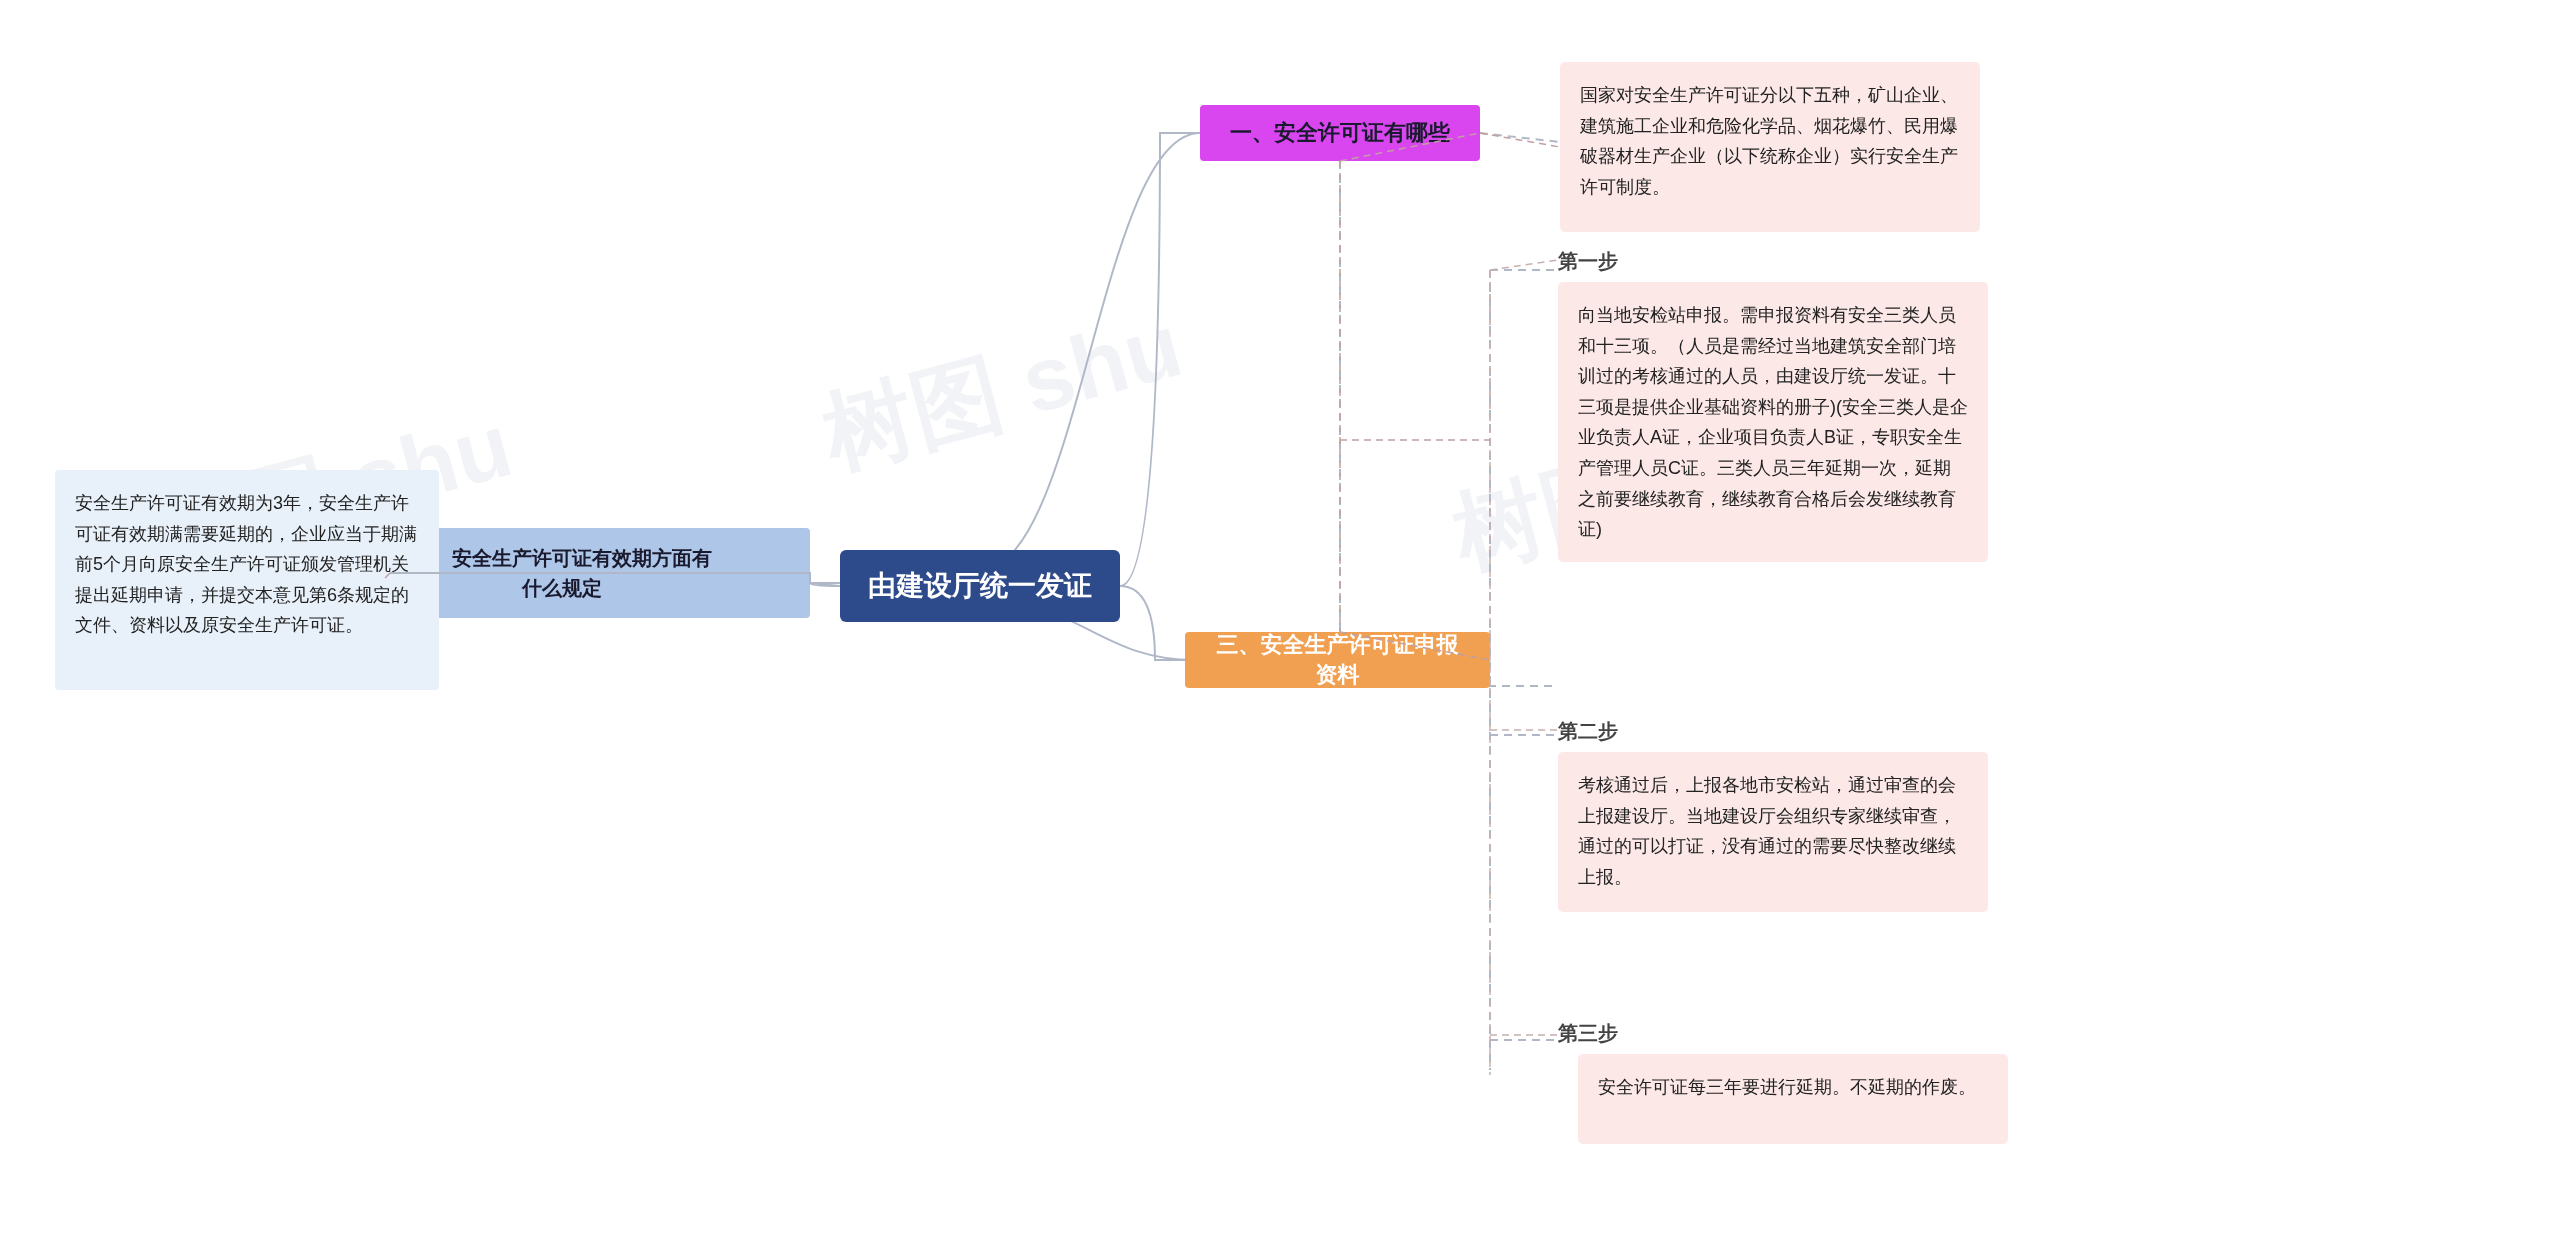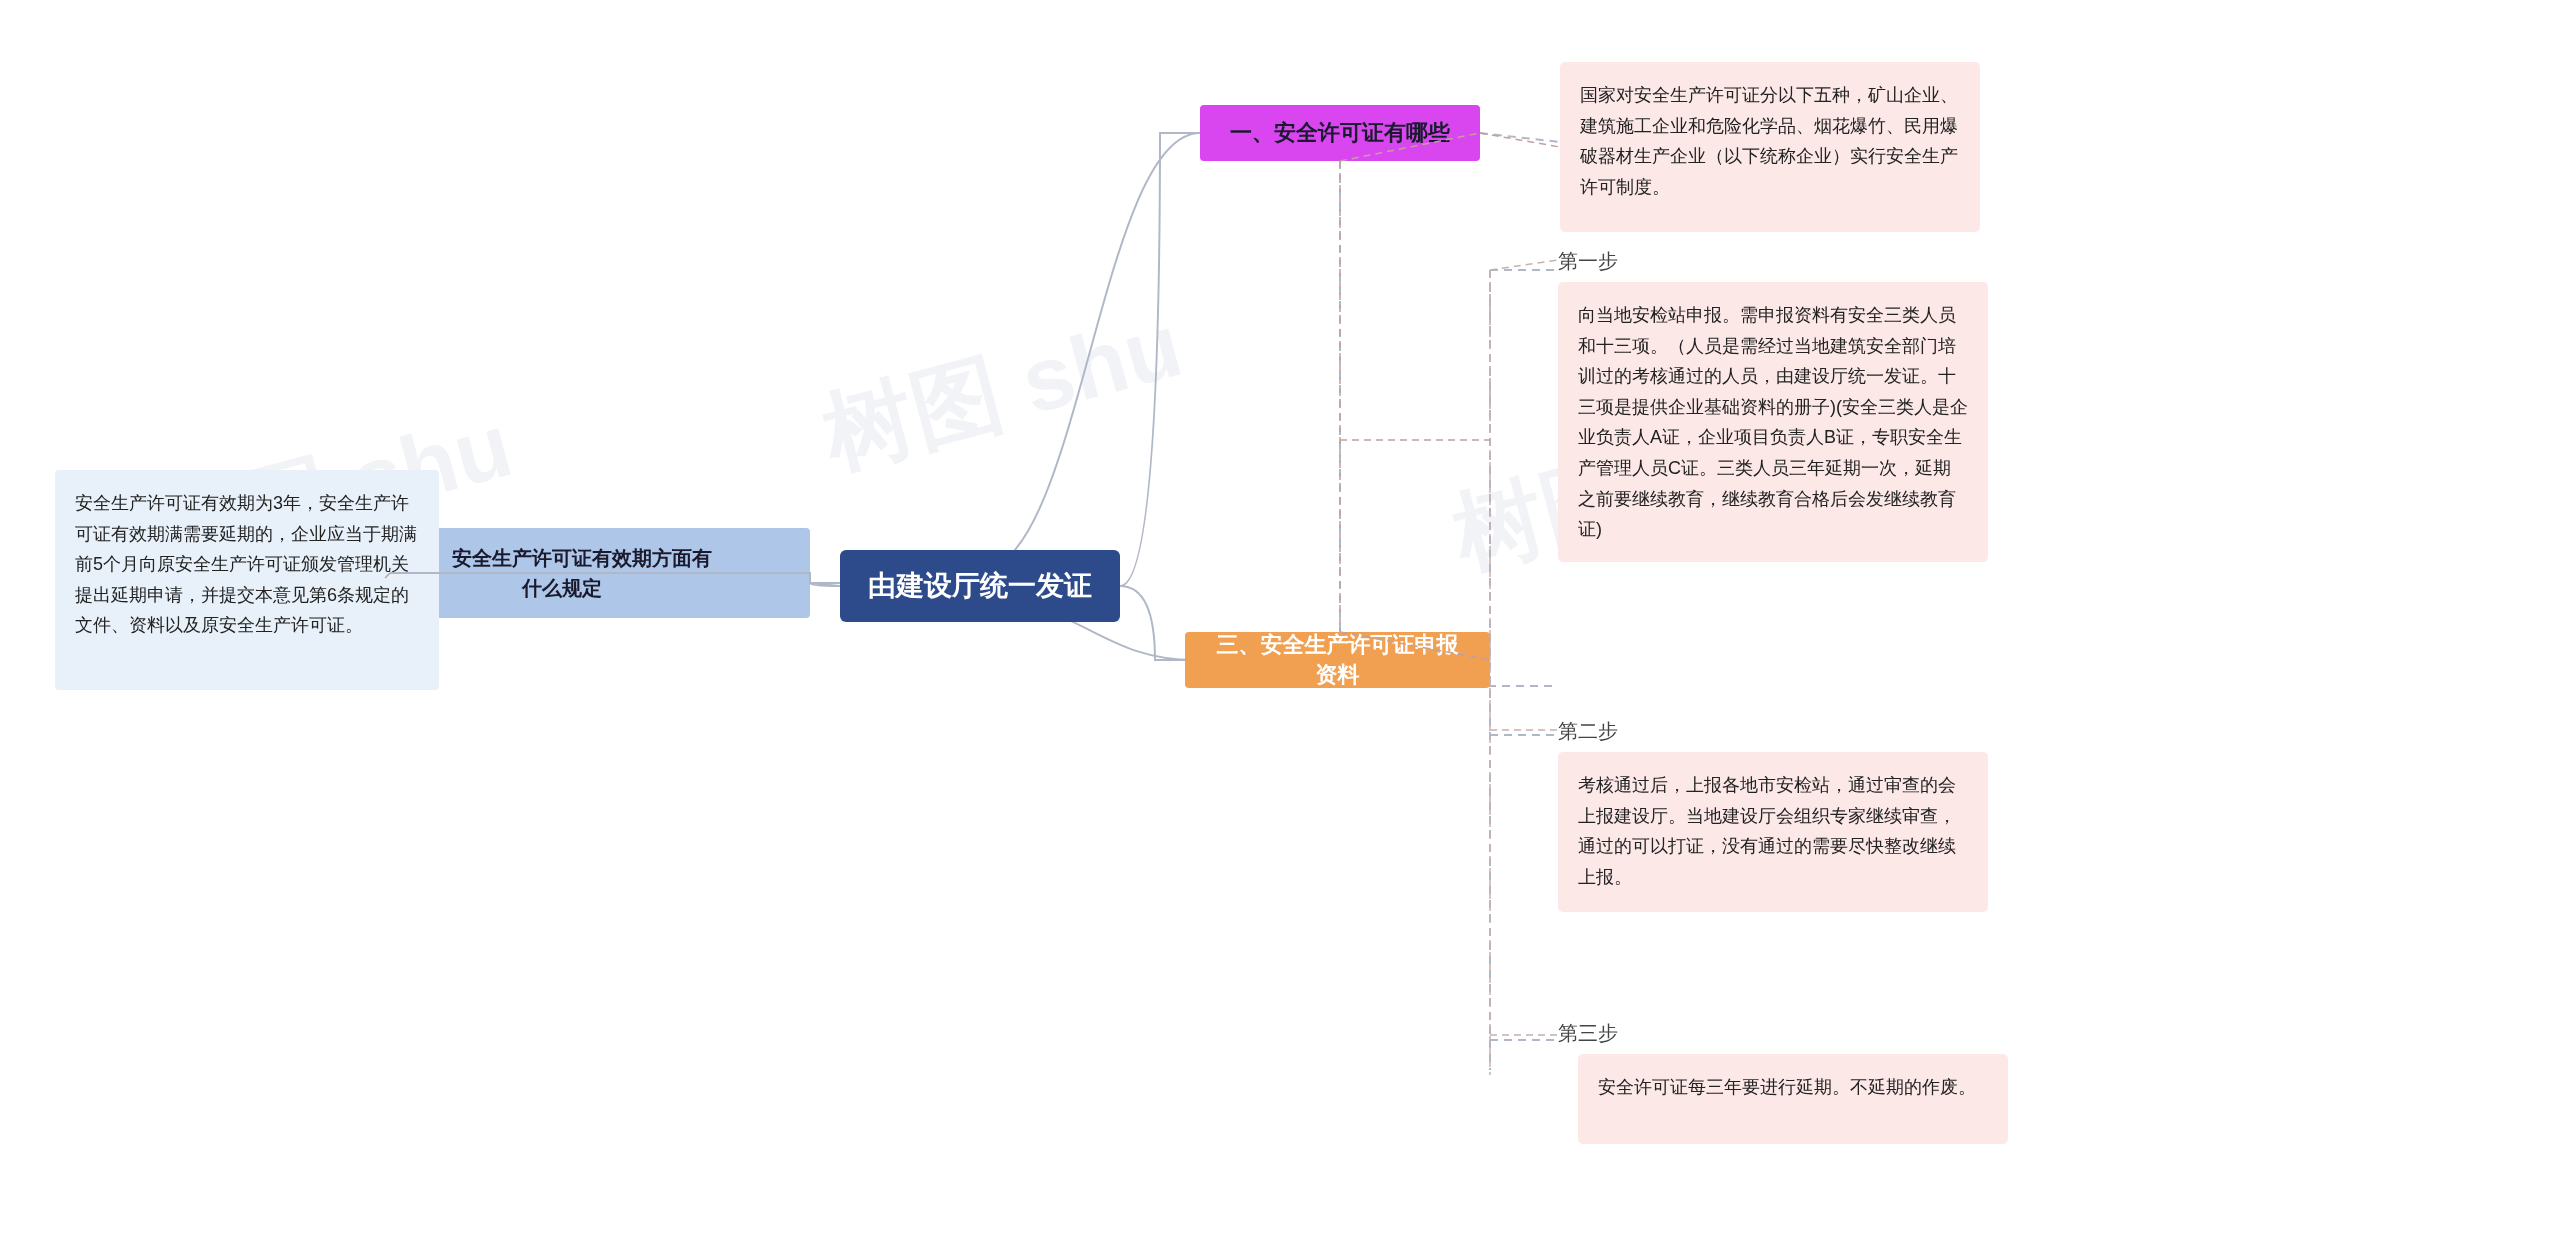--- a/index.html
+++ b/index.html
@@ -116,21 +116,21 @@
       font-size: 18px;
       color: #222;
       line-height: 1.7;
     }
 
     
     .step-label {
       position: absolute;
       font-size: 20px;
       color: #444;
-      font-weight: normal;
+      font-weight: bold;
     }
 
     
     .connector-svg {
       position: absolute;
       top: 0; left: 0;
       width: 2560px;
       height: 1259px;
       pointer-events: none;
     }

